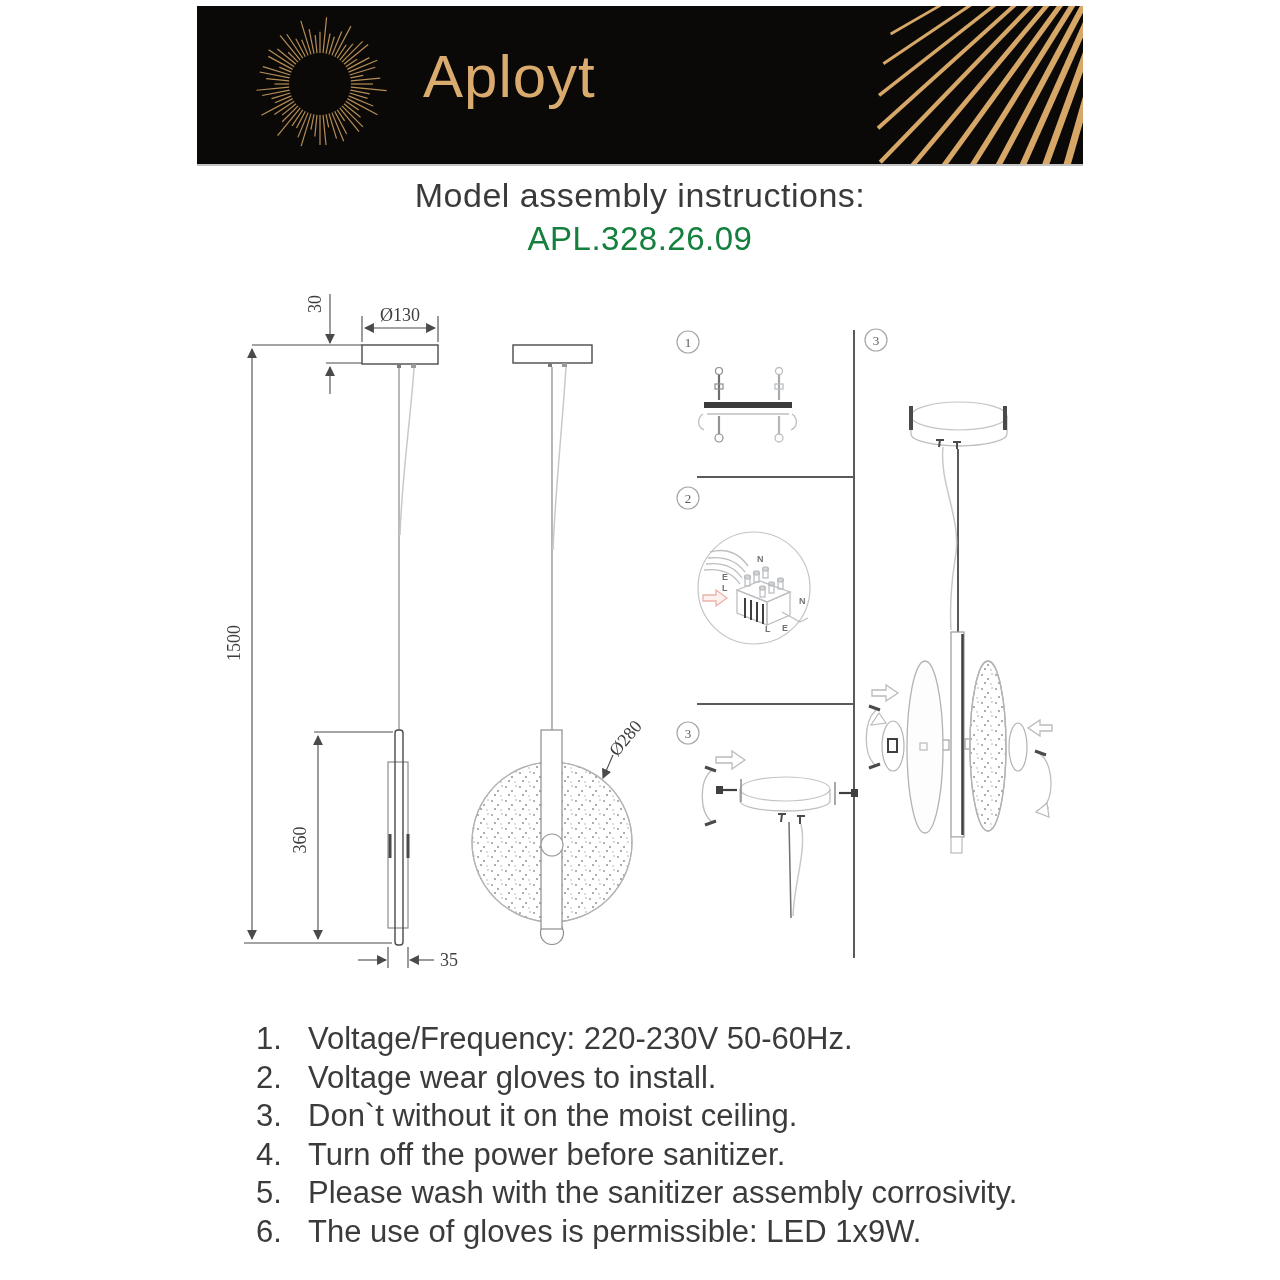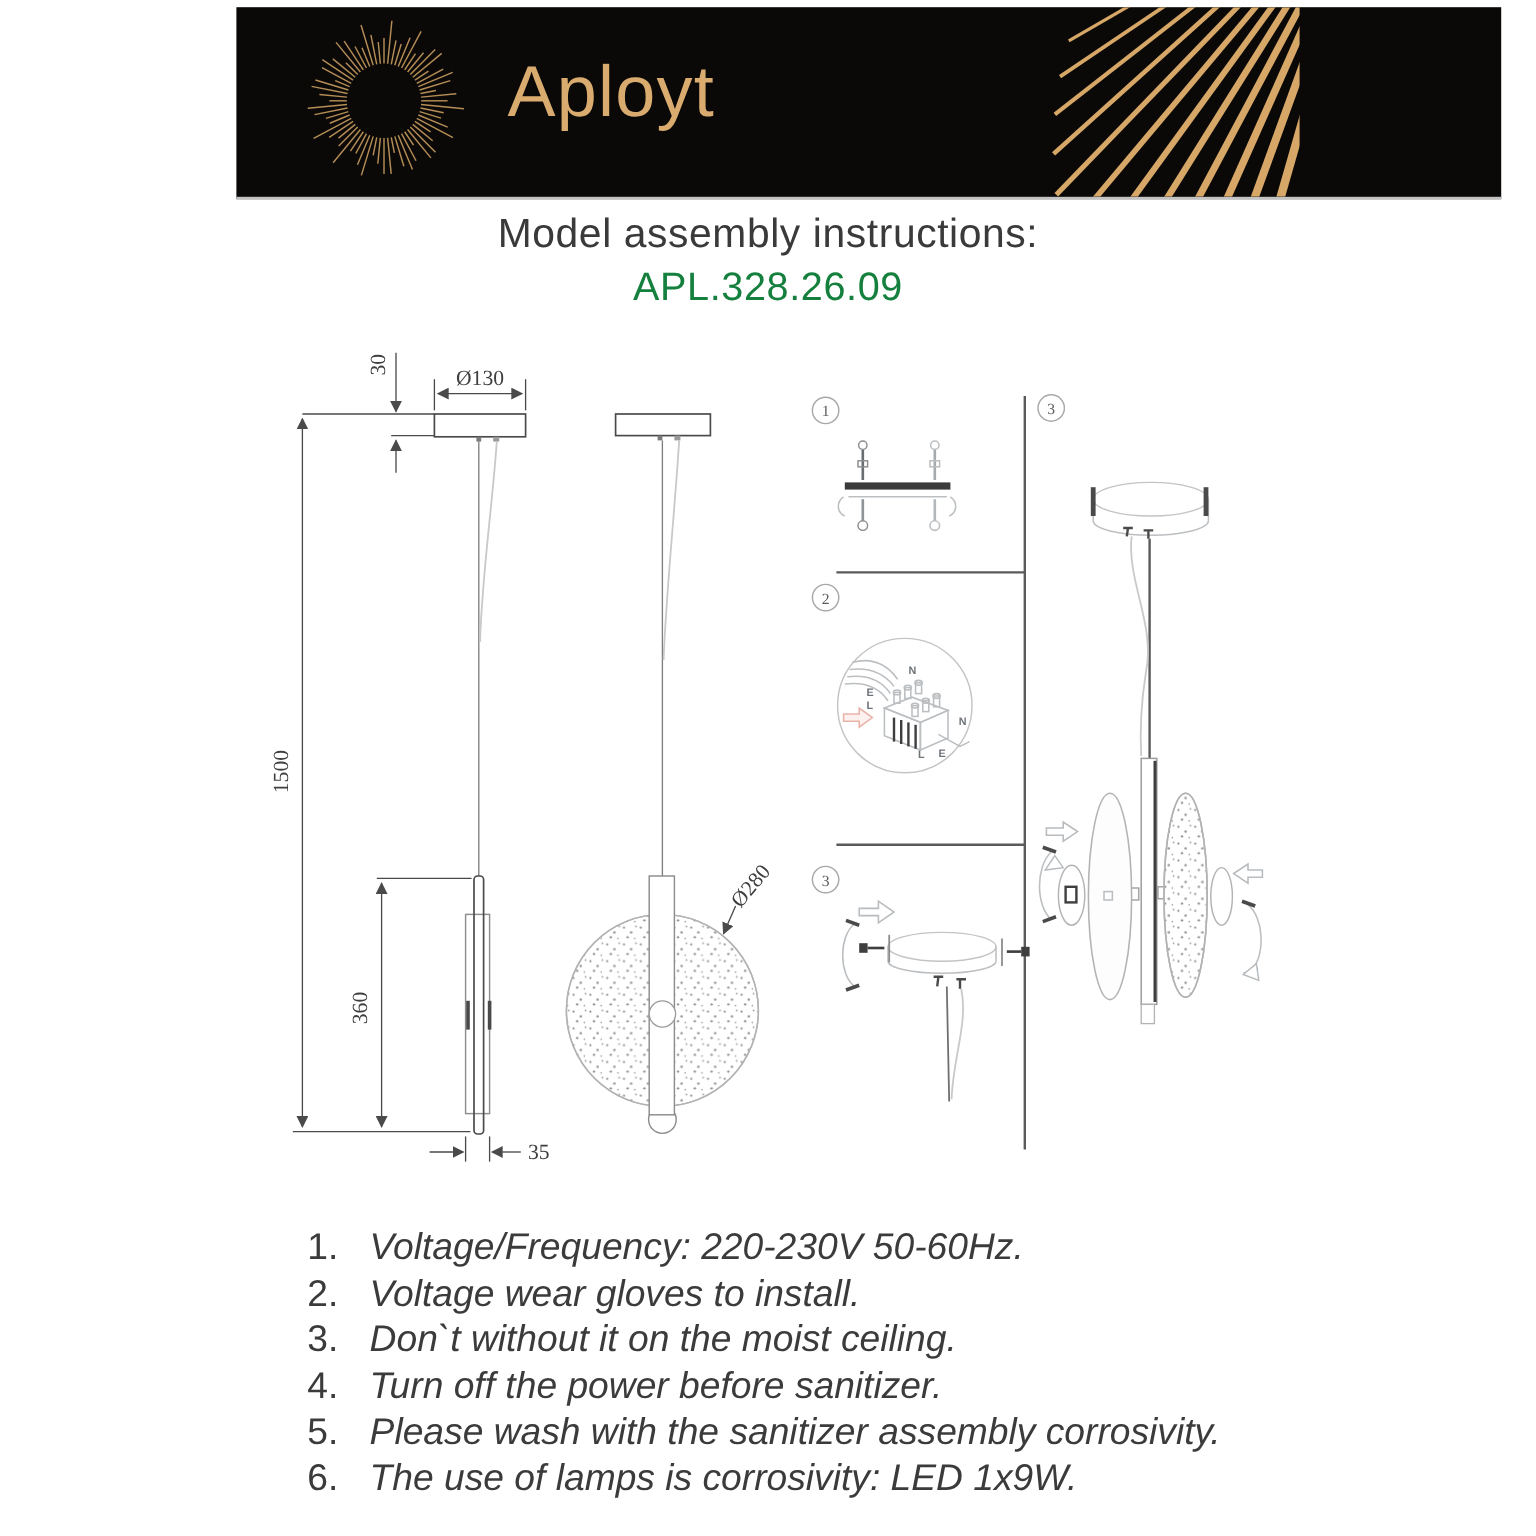--- a/index.html
+++ b/index.html
@@ -2,21 +2,21 @@
 <html><head>
 <meta charset="utf-8">
 <style>
   html,body{margin:0;padding:0;}
   body{
     width:1280px;height:1280px;position:relative;background:#ffffff;
     font-family:"Liberation Sans",sans-serif;overflow:hidden;color:#3c3c3c;
   }
   
   .banner{
-    position:absolute;left:197px;top:6px;width:1054px;height:158px;
+    position:absolute;left:197px;top:6px;width:886px;height:158px;
     background:#0b0907;border-bottom:2px solid #c2c2c2;overflow:hidden;
   }
   .banner svg{position:absolute;left:0;top:0;}
   .brand{
     position:absolute;left:226px;top:36px;font-size:60px;letter-spacing:1px;
     color:#d9ab6e;font-family:"Liberation Sans",sans-serif;font-weight:400;
   }
   
   .title-block{position:absolute;left:0;top:176px;width:1280px;text-align:center;}
   .title-line1{font-size:34px;color:#3a3a3a;letter-spacing:0.5px;}
@@ -28,21 +28,21 @@
   .dark{stroke:#4a4a4a;fill:none;stroke-width:1.4;}
   .mid{stroke:#8d8d8d;fill:none;stroke-width:1.2;}
   .lite{stroke:#bcbfc2;fill:none;stroke-width:1.3;}
   .cable{stroke:#c9c9c9;fill:none;stroke-width:1.5;}
   .steptxt{font-family:"Liberation Serif",serif;font-size:13px;fill:#5a5a5a;}
   .wiretxt{font-size:9px;font-weight:bold;fill:#6f7479;}
   
   .inst{position:absolute;left:256px;top:1020px;width:810px;}
   .inst-row{display:flex;font-size:31px;line-height:38.5px;color:#3b3b3b;}
   .inst-num{width:52px;flex:none;}
-  .inst-text{flex:1;font-style:italic;}
+  .inst-text{flex:1;}
 </style>
 </head>
 <body>
 
 <div class="banner">
   <svg width="886" height="158" viewBox="0 0 886 158">
     <g id="banner-rays">
         <line x1="922.9714801936913" y1="7.1591880953947395" x2="833.569453142055" y2="427.7626564109312" stroke="#d7a768" stroke-width="7.5"></line>
         <line x1="914.1671437437901" y1="4.964020471981456" x2="801.7071025704545" y2="397.1587924148156" stroke="#d7a768" stroke-width="7.1"></line>
         <line x1="905.5373813676631" y1="2.1600407021680894" x2="773.517606043955" y2="364.88139232552874" stroke="#d7a768" stroke-width="6.7"></line>
@@ -354,15 +354,15 @@
   <div class="inst-row">
     <span class="inst-num">4.</span>
     <span class="inst-text">Turn off the power before sanitizer.</span>
   </div>
   <div class="inst-row">
     <span class="inst-num">5.</span>
     <span class="inst-text">Please wash with the sanitizer assembly corrosivity.</span>
   </div>
   <div class="inst-row">
     <span class="inst-num">6.</span>
-    <span class="inst-text">The use of lamps is corrosivity: LED 1x9W.</span>
+    <span class="inst-text">The use of gloves is permissible: LED 1x9W.</span>
   </div>
 </div>
 
 </body></html>

